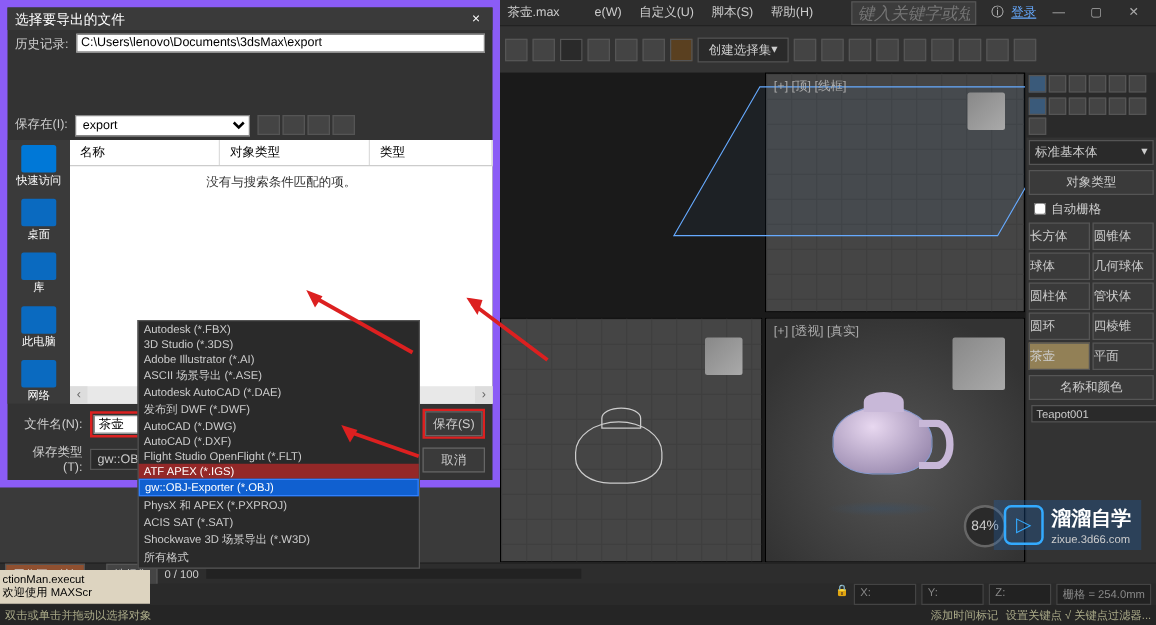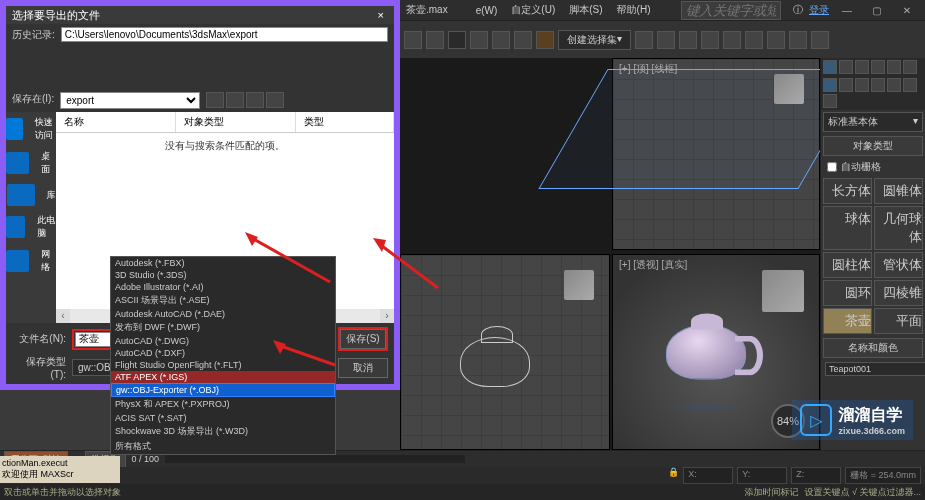--- a/index.html
+++ b/index.html
@@ -42,39 +42,39 @@
 
 .right-panel { position: absolute; top: 58px; right: 0; width: 105px; bottom: 50px; background: #333; border-left: 1px solid #222; display: flex; flex-direction: column; }
 .rp-tabs { display: flex; padding: 2px; gap: 2px; background: #2a2a2a; flex-wrap: wrap; }
 .rp-tabs .tab { width: 14px; height: 14px; background: #444; border: 1px solid #555; }
 .rp-tabs .tab.active { background: #3a5a7a; }
 .rp-dropdown { margin: 2px; background: #2a2a2a; border: 1px solid #555; padding: 2px 4px; display: flex; justify-content: space-between; }
 .rp-rollout-hdr { background: #3a3a3a; border: 1px solid #555; padding: 2px 4px; margin: 2px; text-align: center; }
 .rp-check { padding: 2px 6px; display: flex; align-items: center; gap: 4px; }
 .rp-check input { width: 10px; height: 10px; }
 .rp-grid { display: grid; grid-template-columns: 1fr 1fr; gap: 2px; padding: 2px; }
-.rp-btn { background: #3a3a3a; border: 1px solid #555; padding: 3px 0; text-align: right; font-size: 13px; }
+.rp-btn { background: #3a3a3a; border: 1px solid #555; padding: 3px 0; text-align: left; font-size: 10px; }
 .rp-btn.active { background: #928056; }
 .rp-name-row { padding: 2px 4px; display: flex; gap: 2px; align-items: center; }
 .rp-name-row input { flex: 1; background: #2a2a2a; border: 1px solid #555; padding: 1px 3px; color: #ccc; font-size: 9px; }
 
 
 .dialog { position: absolute; top: 0; left: 0; width: 400px; height: 390px; background: #333; border: 6px solid #8b5cf6; display: flex; flex-direction: column; z-index: 100; }
 .dlg-title { background: #3a3a3a; color: #fff; padding: 2px 6px; display: flex; justify-content: space-between; align-items: center; height: 18px; font-size: 11px; }
 .dlg-close { color: #fff; cursor: pointer; padding: 0 4px; }
 .dlg-hist { display: flex; align-items: center; padding: 3px 6px; gap: 6px; }
 .dlg-hist .lbl { color: #ccc; white-space: nowrap; font-size: 10px; }
 .dlg-hist input { flex: 1; background: #fff; border: 1px solid #888; padding: 1px 3px; color: #000; font-size: 10px; }
 .dlg-savein { display: flex; padding: 3px 6px; gap: 6px; margin-top: 44px; }
 .dlg-savein select { width: 140px; background: #fff; border: 1px solid #888; padding: 1px; color: #000; font-size: 10px; }
 .dlg-savein .icons { display: flex; gap: 2px; }
 .dlg-savein .nav-icon { width: 18px; height: 16px; background: #444; border: 1px solid #555; }
 .dlg-body { flex: 1; display: flex; min-height: 0; }
 .dlg-sidebar { width: 50px; background: #3a3a3a; display: flex; flex-direction: column; align-items: center; padding-top: 4px; gap: 8px; }
-.sb-item { display: flex; flex-direction: row; align-items: center; gap: 12px; color: #fff; font-size: 9px; }
+.sb-item { display: flex; flex-direction: column; align-items: center; gap: 0; color: #fff; font-size: 9px; }
 .sb-icon { width: 28px; height: 22px; background: #0078d7; border-radius: 2px; }
 .sb-icon.desk { background: #0a6ac0; }
 .sb-icon.lib { background: #0a6ac0; }
 .sb-icon.pc { background: #0a6ac0; }
 .sb-icon.net { background: #0a6ac0; }
 .dlg-list { flex: 1; background: #fff; color: #000; display: flex; flex-direction: column; }
 .list-hdr { display: flex; border-bottom: 1px solid #ccc; background: #fff; font-size: 10px; }
 .list-hdr div { padding: 3px 8px; border-right: 1px solid #ddd; }
 .col-name { width: 120px; }
 .col-date { width: 120px; }
@@ -109,21 +109,21 @@
 .sb-row2 .sel-info { color: #ccc; }
 .coord-box { display: flex; gap: 4px; margin-left: auto; }
 .coord-box .cf { background: #222; border: 1px solid #444; padding: 1px 4px; color: #888; min-width: 50px; }
 .sb-row3 { display: flex; align-items: center; height: 17px; padding: 0 4px; gap: 6px; font-size: 9px; background: #252525; color: #aa8; }
 .maxscript { position: absolute; bottom: 17px; left: 0; width: 120px; background: #ddd4c0; color: #000; font-size: 9px; padding: 2px; }
 
 
 .watermark { position: absolute; bottom: 60px; right: 12px; display: flex; align-items: center; gap: 6px; background: rgba(30,100,180,0.3); padding: 4px 8px; }
 .wm-logo { width: 32px; height: 32px; border: 2px solid #3af; border-radius: 6px; display: flex; align-items: center; justify-content: center; color: #3af; font-size: 16px; }
 .wm-txt { color: #fff; font-size: 16px; font-weight: bold; }
-.wm-sub { color: #ccc; font-size: 9px; font-weight: bold; }
+.wm-sub { color: #ccc; font-size: 9px; }
 .pct-badge { position: absolute; bottom: 62px; right: 120px; width: 34px; height: 34px; border: 2px solid #666; border-radius: 50%; display: flex; align-items: center; justify-content: center; color: #ccc; font-size: 11px; background: #2a2a2a; }
 
 </style>
 </head>
 <body>
 
 <div class="topbar">
   <span class="doc-title">茶壶.max</span>
   <span class="menu-item">e(W)</span>
   <span class="menu-item">自定义(U)</span>

